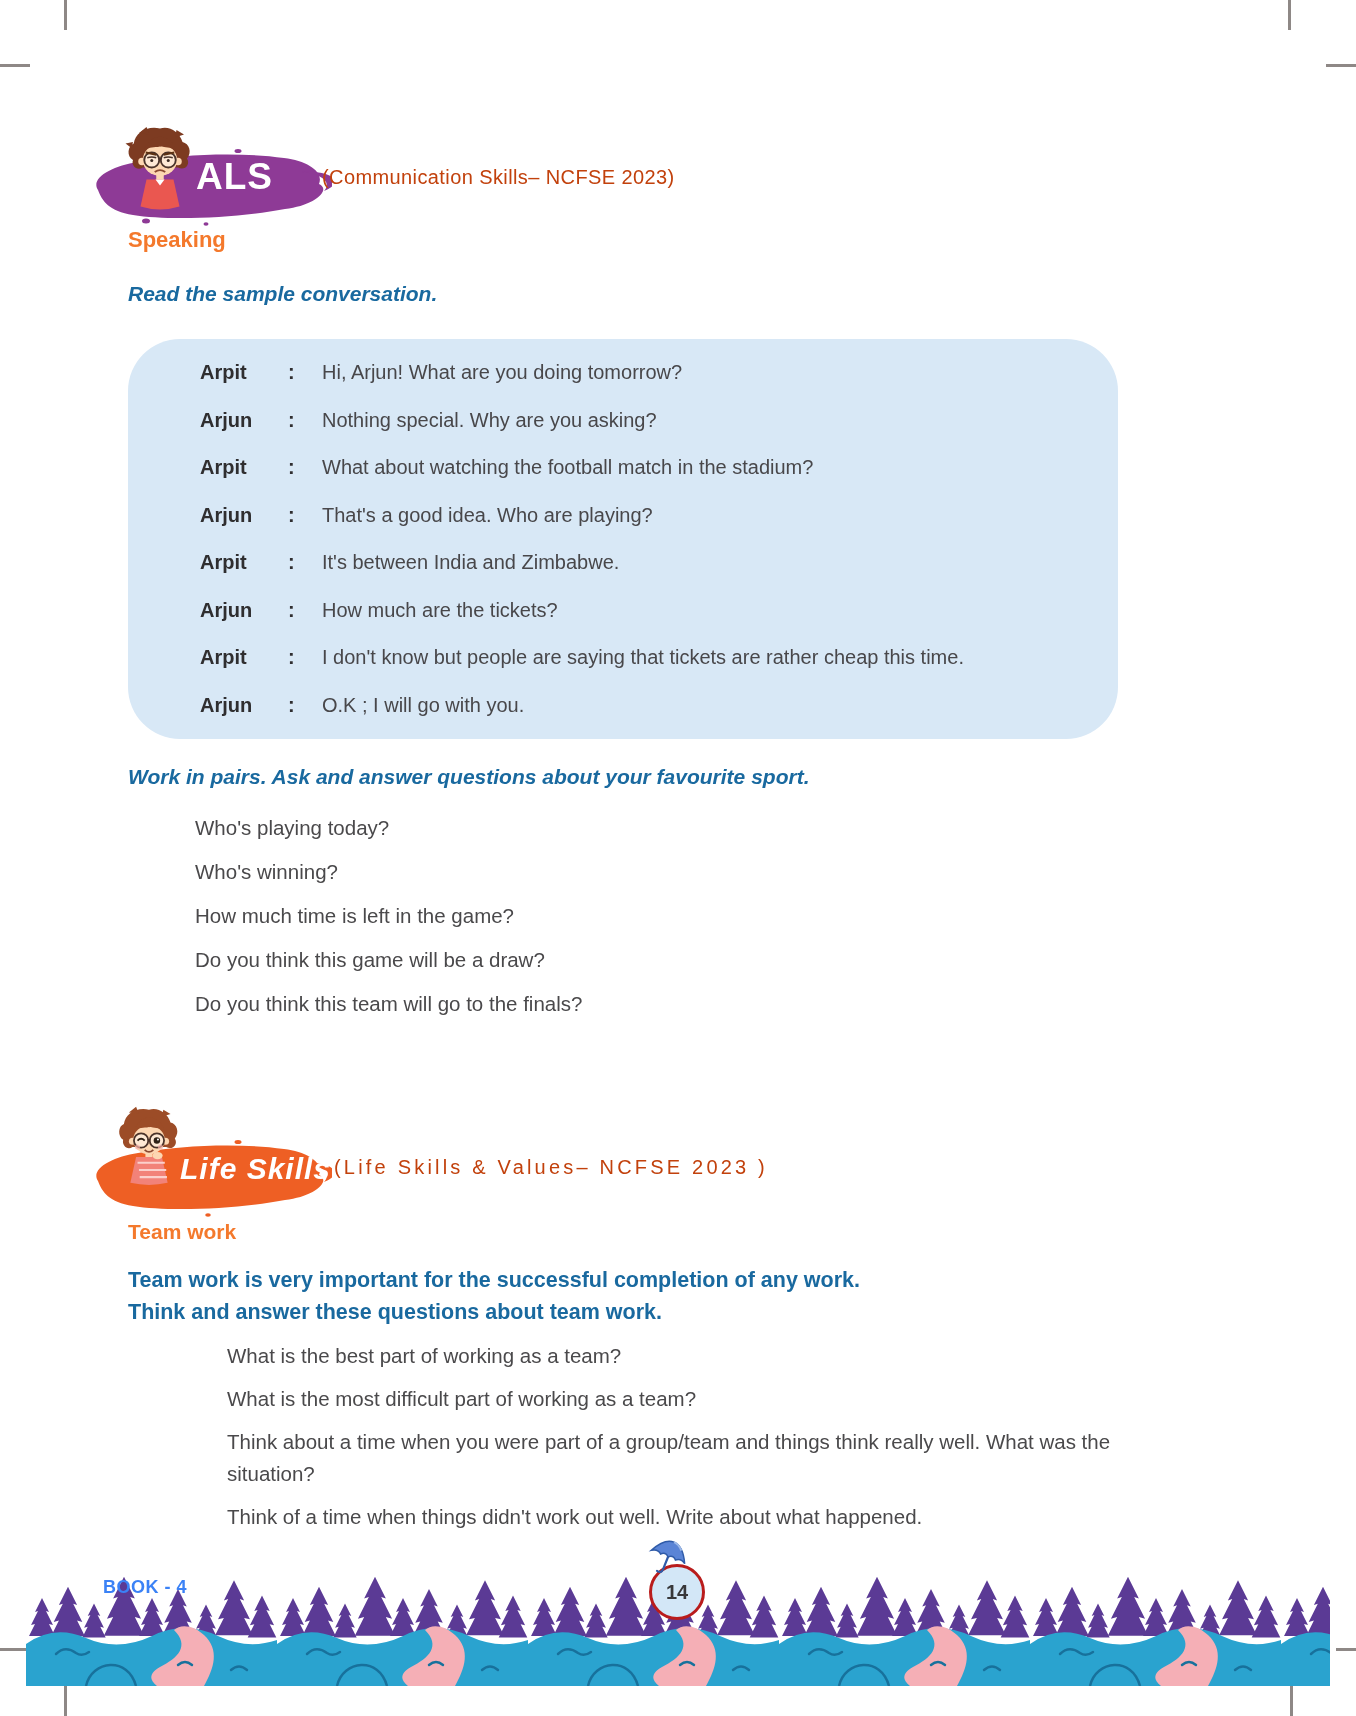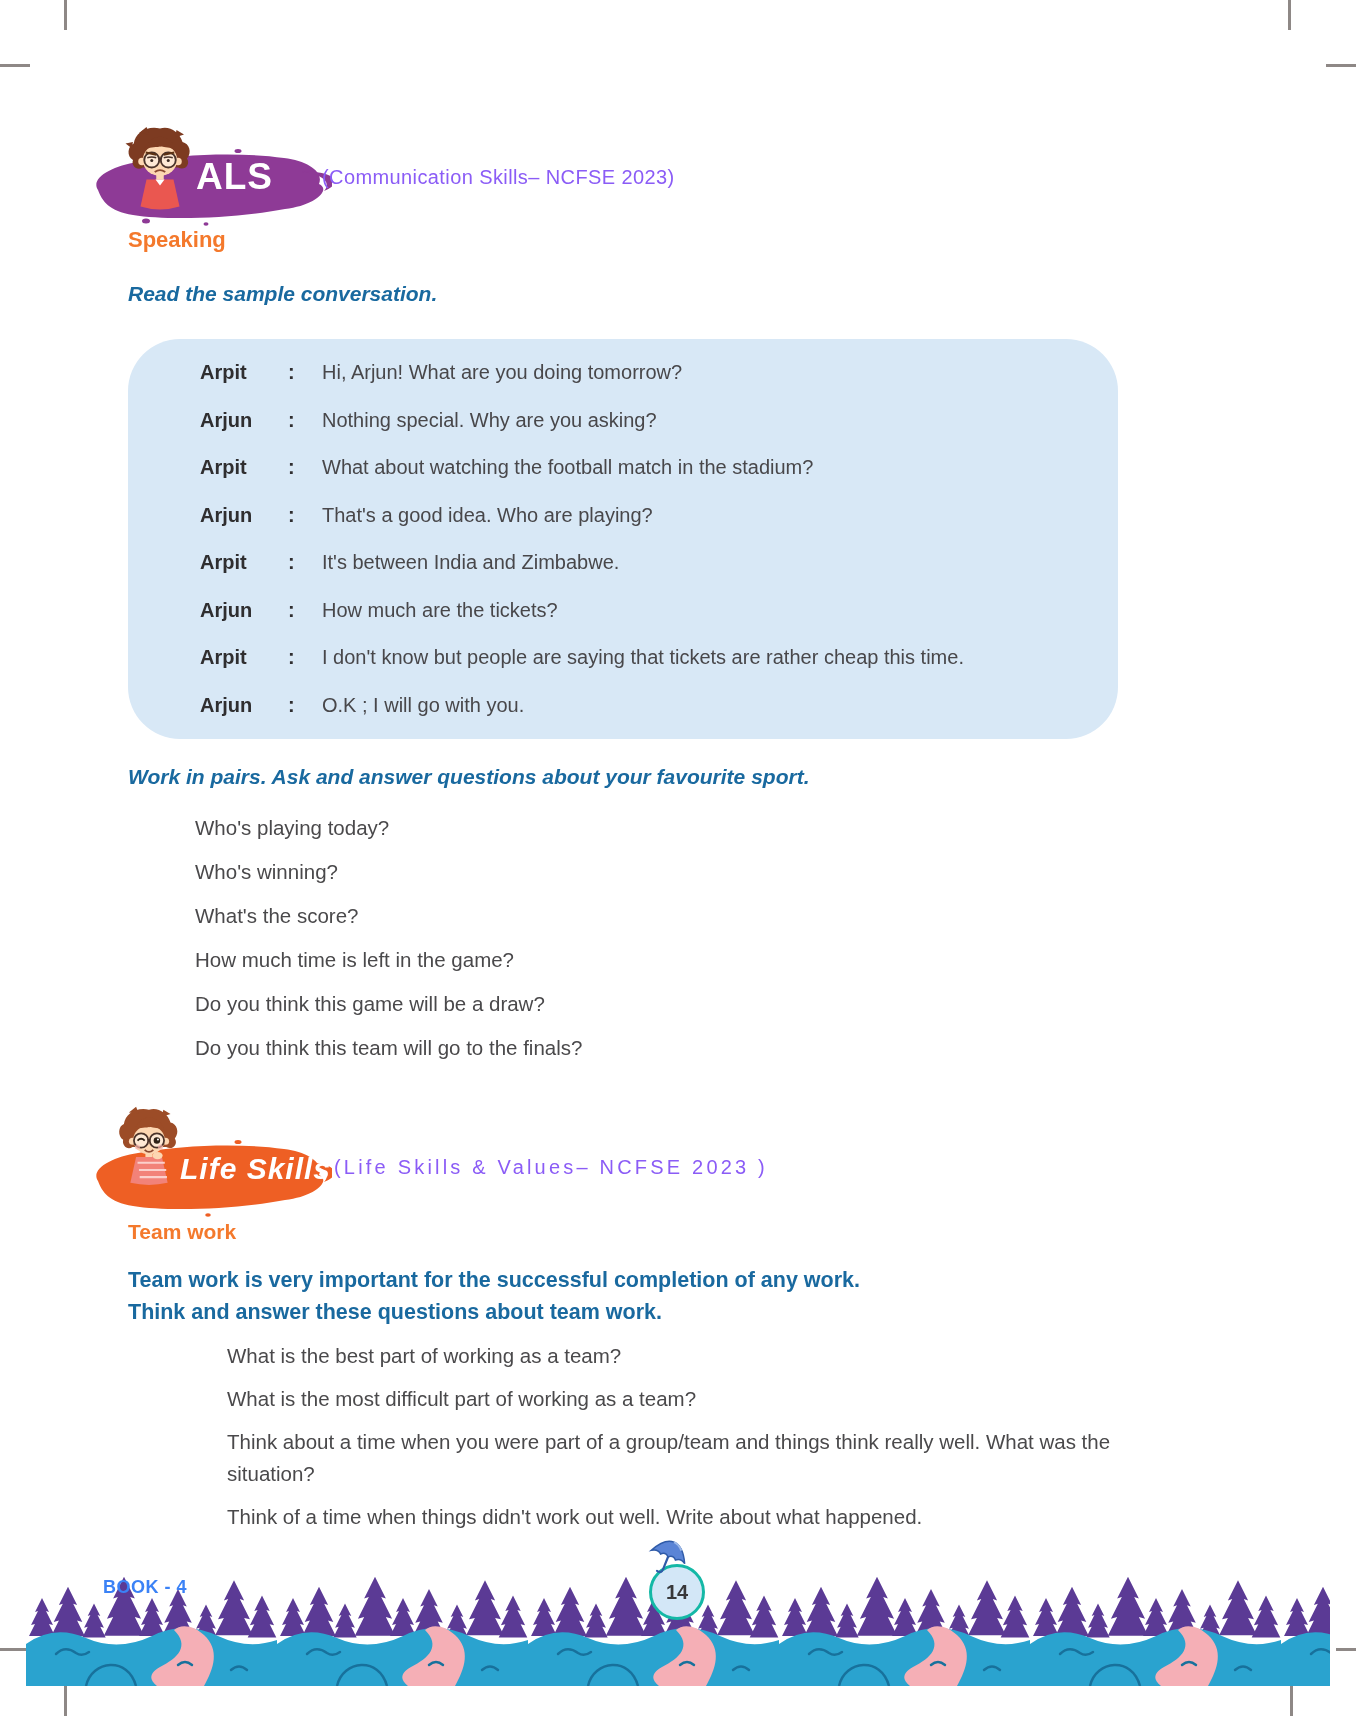--- a/index.html
+++ b/index.html
@@ -7,21 +7,21 @@
         font-family:"Liberation Sans",sans-serif;color:#4b4a4c;}
   .abs{position:absolute;}
   .crop{position:absolute;background:#8e8886;}
 
   
   .badge{position:absolute;}
   .badge svg{position:absolute;left:0;top:0;}
   .badge-label{position:absolute;color:#ffffff;font-weight:bold;letter-spacing:1px;white-space:nowrap;}
   .als-label{font-size:37px;}
   .ls-label{font-size:30px;font-style:italic;}
-  .badge-caption{position:absolute;font-size:20px;color:#8b5cf6;white-space:nowrap;}
+  .badge-caption{position:absolute;font-size:20px;color:#c2410c;white-space:nowrap;}
   .caption-als{letter-spacing:0.4px;}
   .caption-ls{letter-spacing:3.2px;}
 
   .h-orange{position:absolute;color:#f4792c;font-weight:bold;font-size:22px;white-space:nowrap;}
   .h-blue-italic{position:absolute;color:#19699f;font-weight:bold;font-style:italic;font-size:21px;white-space:nowrap;}
   .h-blue{position:absolute;color:#19699f;font-weight:bold;font-size:21.5px;line-height:32px;white-space:nowrap;}
 
   
   .convo{position:absolute;left:128px;top:339px;width:990px;height:400px;background:#d8e8f6;
          border-radius:52px;padding:0;box-sizing:border-box;}
@@ -35,21 +35,21 @@
   .sport-qs{left:195px;top:806px;}
   .sport-qs li{line-height:44px;font-size:20.5px;color:#4a494b;}
   .team-qs{left:195px;top:1340px;width:960px;}
   .team-qs li{line-height:32px;font-size:20.5px;color:#4a494b;margin-bottom:11px;margin-left:32px;}
 
   
   .footer-art{position:absolute;left:26px;top:1570px;width:1304px;height:116px;}
   .book-label{position:absolute;left:103px;top:1577px;font-size:18px;font-weight:bold;
               color:#3b82f6;letter-spacing:0.5px;z-index:4;}
   .page-circle{position:absolute;left:649px;top:1564px;width:50px;height:50px;border-radius:50%;
-               background:#d3e7f7;border:3px solid #14b8a6;display:flex;align-items:center;
+               background:#d3e7f7;border:3px solid #b91c1c;display:flex;align-items:center;
                justify-content:center;font-size:20px;font-weight:bold;color:#38383a;z-index:5;}
   .umbrella{position:absolute;left:642px;top:1537px;z-index:6;}
 </style>
 </head>
 <body>
 
 <div class="page">
 
   <div class="crop" style="left:64px;top:0;width:3px;height:30px;"></div>
   <div class="crop" style="left:0;top:64px;width:30px;height:3px;"></div>
@@ -141,21 +141,20 @@
         <span class="dlg-text">O.K ; I will go with you.</span>
       </div>
     </div>
   </div>
 
   <div class="h-blue-italic" style="left:128px;top:765px;">Work in pairs. Ask and answer questions about your favourite sport.</div>
 
   <ul class="qlist sport-qs">
     <li>Who's playing today?</li>
     <li>Who's winning?</li>
-    <li>What's the score?</li>
     <li>How much time is left in the game?</li>
     <li>Do you think this game will be a draw?</li>
     <li>Do you think this team will go to the finals?</li>
   </ul>
 
   <div class="badge" style="left:86px;top:1092px;width:560px;height:132px;">
     <svg width="244" height="82" viewBox="0 0 244 82" style="left:2px;top:44px;">
       <path fill="#ee5f24" d="M10,45 C2,33 24,21 50,17 C95,9 152,7 196,13
                C220,16 236,27 231,39 C244,45 226,61 197,64
                C150,73 82,76 45,70 C21,66 14,56 10,45 Z"></path>

